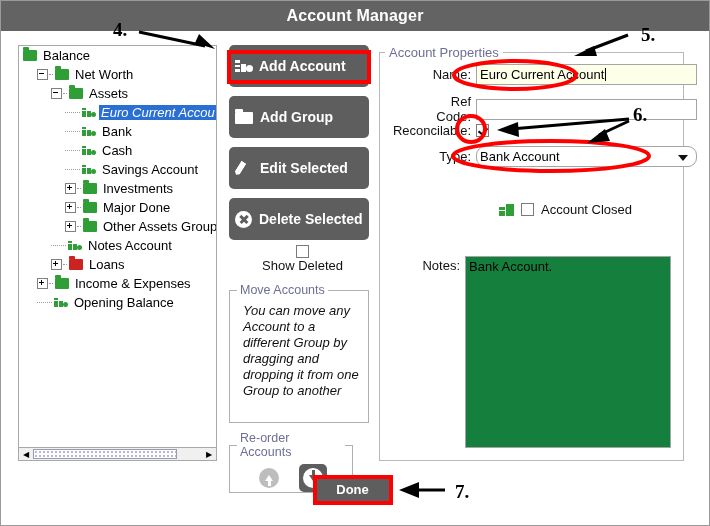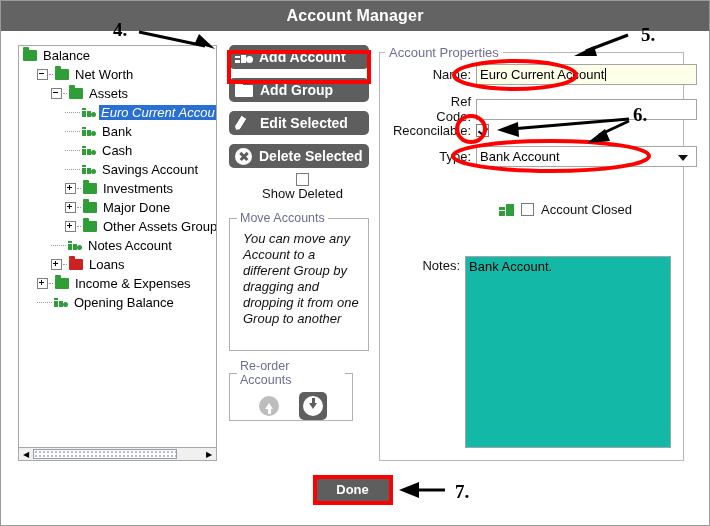--- a/index.html
+++ b/index.html
@@ -133,21 +133,21 @@
       radial-gradient(#b9b9d6 40%, transparent 41%);
     background-size: 4px 4px;
   }
 
   
   #buttoncol {
     position: absolute; left: 228px; top: 44px;
     width: 140px; height: 416px;
   }
   .bigbtn {
-    width: 140px; height: 24px;
+    width: 140px; height: 42px;
     background: #5e5e5e;
     border-radius: 5px;
     color: #ffffff;
     font-size: 14px; font-weight: bold;
     display: flex; align-items: center;
     box-sizing: border-box;
     padding-left: 6px;
     margin-bottom: 9px;
     position: relative;
   }
@@ -333,21 +333,21 @@
   #closedrow .minimoney i.m1:after{content:"";position:absolute;left:0;top:3px;width:6px;height:1px;background:#fff;}
   #closedrow span.lbl { font-size: 13px; margin-left: 7px; color:#111; }
   #notesrow {
     position: absolute; left: 415px; top: 255px;
     display: flex; align-items: flex-start;
   }
   #notesrow .flabel { margin-top: 2px; }
   #notes-area {
     width: 206px; height: 192px;
     border: 1px solid #a5a5a5;
-    background: #14b8a6;
+    background: #15803d;
     box-sizing: border-box;
     font-size: 13px; color: #000;
     padding: 2px 0 0 3px;
     overflow: hidden;
   }
 
   
   #done-btn {
     position: absolute; left: 314px; top: 476px;
     width: 75px; height: 25px;
@@ -582,21 +582,21 @@
     </span>
   </div>
 
   <div class="frow" style="left:385px; top:122px;">
     <span class="flabel" style="width:85px;">Reconcilable:</span>
     <span class="cbox checked" id="reconcilable-cb"></span>
   </div>
 
   <div class="frow" style="left:415px; top:145px;">
     <span class="flabel" style="width:55px;">Type:</span>
-    <span class="selbox" style="width:221px;height:21px;">
+    <span class="selbox" style="width:221px;height:21px;border-radius:9px;">
       <span>Bank Account</span>
       <span class="selarrow"></span>
     </span>
   </div>
 
   <div id="closedrow">
     <span class="minimoney">
         <i class="m1"></i>
         <i class="m2"></i>
       </span>

